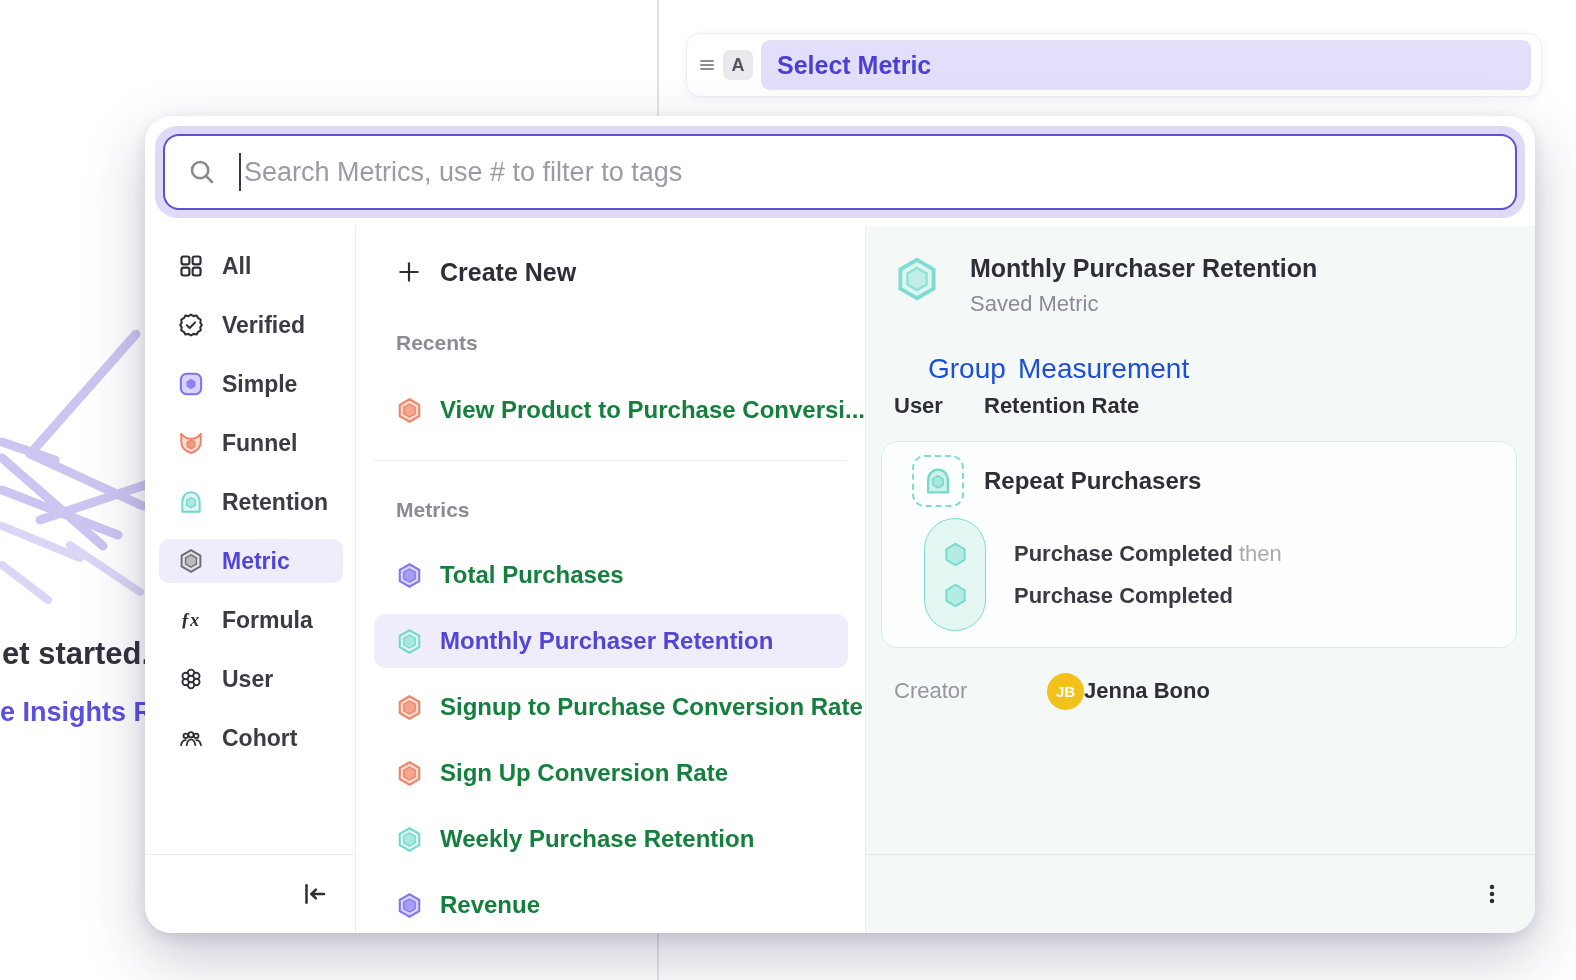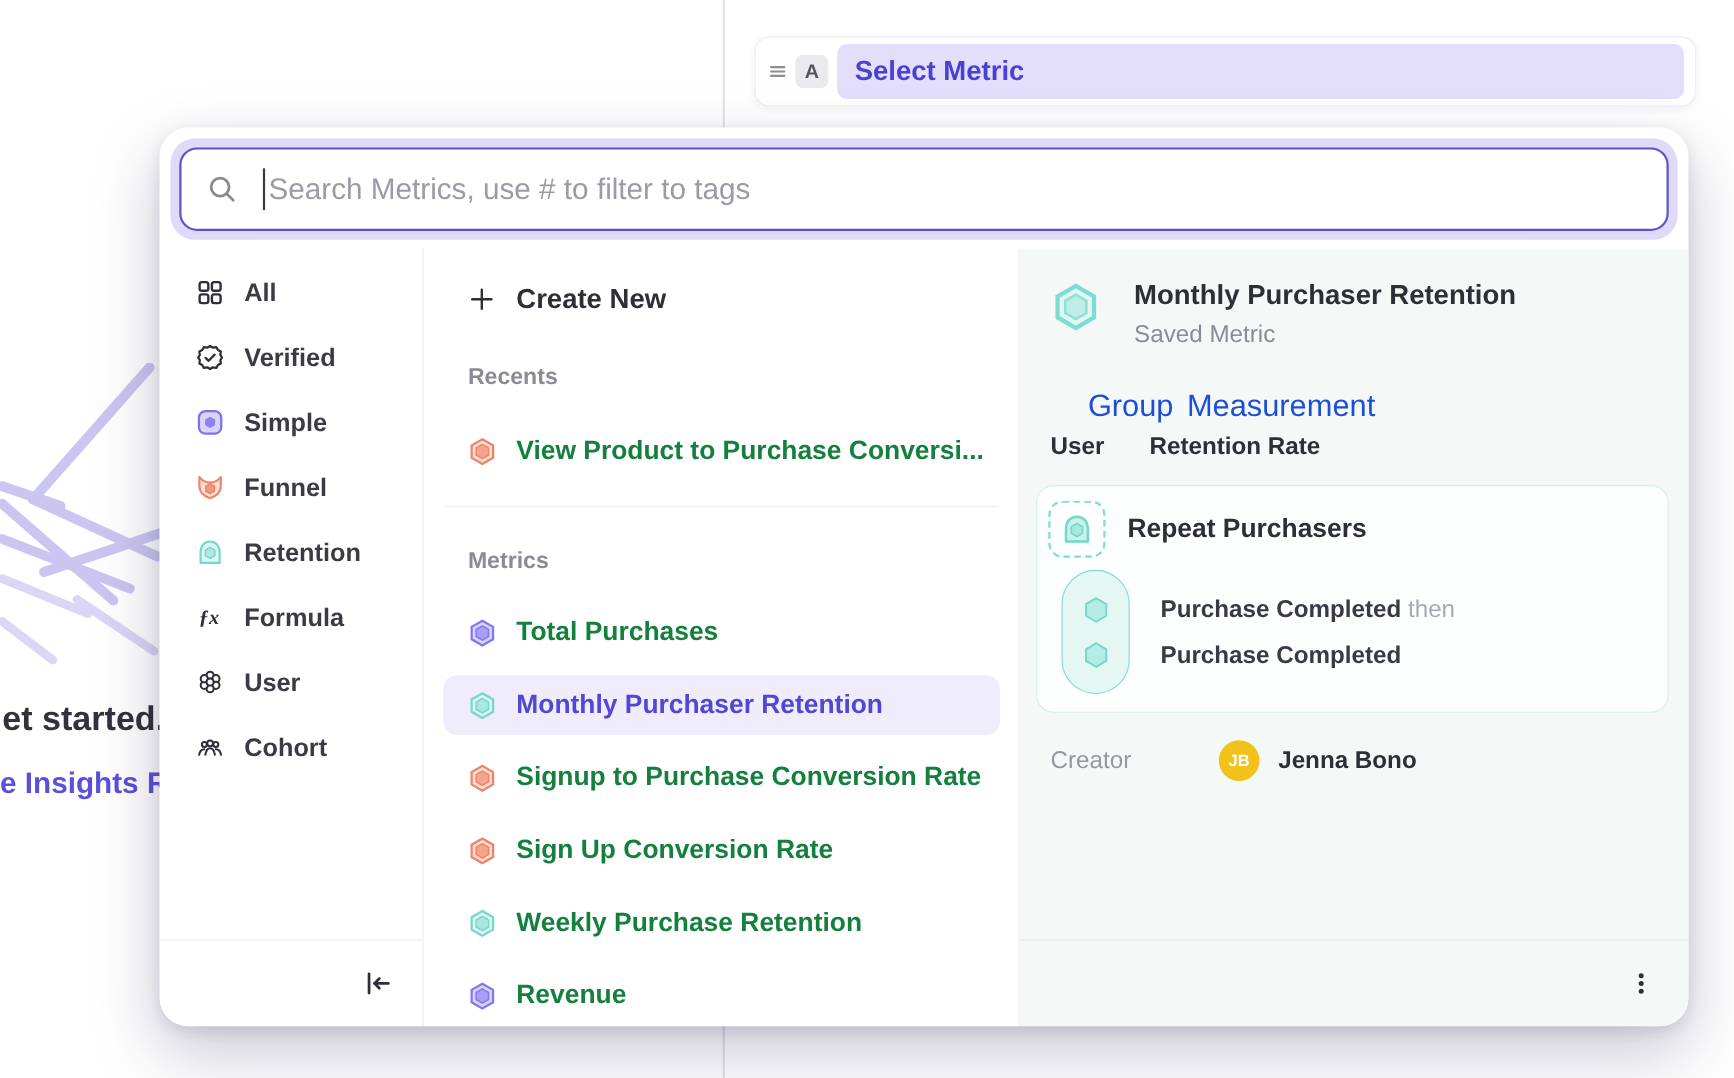--- a/index.html
+++ b/index.html
@@ -131,23 +131,23 @@
   .detail-hex { width:46px; height:46px; flex:none; margin-top:2px; }
   .detail-titles { margin-left:30px; }
   .detail-title { font-size:25px; font-weight:700; color:#2f2e37; }
   .detail-sub { font-size:22px; color:#8b8a95; margin-top:8px; }
   .meta-grid { display:flex; margin-top:36px; }
   .meta-col1 { width:90px; }
   .meta-label { font-size:28px; color:#1d4ed8;margin-left:34px; }
   .meta-value { font-size:22px; font-weight:700; color:#2f2e37; margin-top:8px; }
 
   .def-card {
-    margin-top:22px; margin-left:-13px; width:575px; height:207px;
+    margin-top:22px; margin-left:-13px; width:636px; height:207px;
     background:#fcfffe; border:1.5px solid #d2efe9; border-radius:16px;
-    padding:13px 10px;
+    padding:13px 30px;
   }
   .def-head { display:flex; align-items:center; }
   .dashed-box {
     width:52px; height:52px; border:2px dashed #7edcd2; border-radius:13px;
     display:flex; align-items:center; justify-content:center; flex:none;
   }
   .def-title { margin-left:20px; font-size:24px; font-weight:700; color:#2f2e37; }
   .def-body { display:flex; margin-top:11px; }
   .capsule {
     width:62px; height:113px; border:1.5px solid #7edcd2; border-radius:31px;
@@ -158,21 +158,21 @@
   .step-line { font-size:22px; font-weight:600; color:#3a3944; }
   .then-word { color:#aaa9b2; font-weight:500; }
 
   .creator-row { display:flex; align-items:center; margin-top:24px; height:38px; }
   .creator-label { width:140px; font-size:22px; color:#97969f; }
   .avatar {
     width:37px; height:37px; border-radius:50%; background:#f2c21a; flex:none; margin-left:13px;
     display:flex; align-items:center; justify-content:center;
     font-size:15px; font-weight:700; color:#ffffff;
   }
-  .creator-name { margin-left:17px; font-size:22px; font-weight:600; color:#2f2e37; }
+  .creator-name { font-size:22px; font-weight:600; color:#2f2e37; }
 
   .detail-foot {
     position:absolute; left:0; bottom:0; width:100%; height:79px;
     border-top:1px solid #e3e8e7; display:flex; align-items:center; justify-content:flex-end;
     padding-right:30px;
   }
   .kebab { width:26px; height:26px; color:#2f2e37; cursor:pointer; }
 </style>
 </head>
 <body>
@@ -271,20 +271,29 @@
       <div class="side-item">
         <span class="s-icon">
           <svg viewBox="0 0 24 24" width="26" height="26">
             <path d="M4,21 L4,12 C4,6.5 7.5,3 12,3 C16.5,3 20,6.5 20,12 L20,21 Z" fill="#e0f6f2" stroke="#72d8ca" stroke-width="1.8" stroke-linejoin="round"></path>
             <polygon points="12,8 16,10.3 16,14.9 12,17.2 8,14.9 8,10.3" fill="#ade9df" stroke="#72d8ca" stroke-width="1.2"></polygon>
           </svg>
         </span>
         <span class="s-label">Retention</span>
       </div>
 
+      <div class="side-item selected">
+        <span class="s-icon">
+          <svg viewBox="0 0 24 24" width="26" height="26">
+            <polygon points="12,2 20.66,7 20.66,17 12,22 3.34,17 3.34,7" fill="#e3e3e7" stroke="#6e6d78" stroke-width="1.8"></polygon>
+            <polygon points="12,6.2 17.02,9.1 17.02,14.9 12,17.8 6.98,14.9 6.98,9.1" fill="#b9b9c0" stroke="#6e6d78" stroke-width="1.3"></polygon>
+          </svg>
+        </span>
+        <span class="s-label">Metric</span>
+      </div>
 
       <div class="side-item">
         <span class="s-icon">
           <svg viewBox="0 0 24 24" width="26" height="26">
             <text x="2.5" y="17.5" font-size="17" font-style="italic" font-weight="600" fill="#2f2e38" font-family="'Liberation Serif',serif">ƒx</text>
           </svg>
         </span>
         <span class="s-label">Formula</span>
       </div>
 

